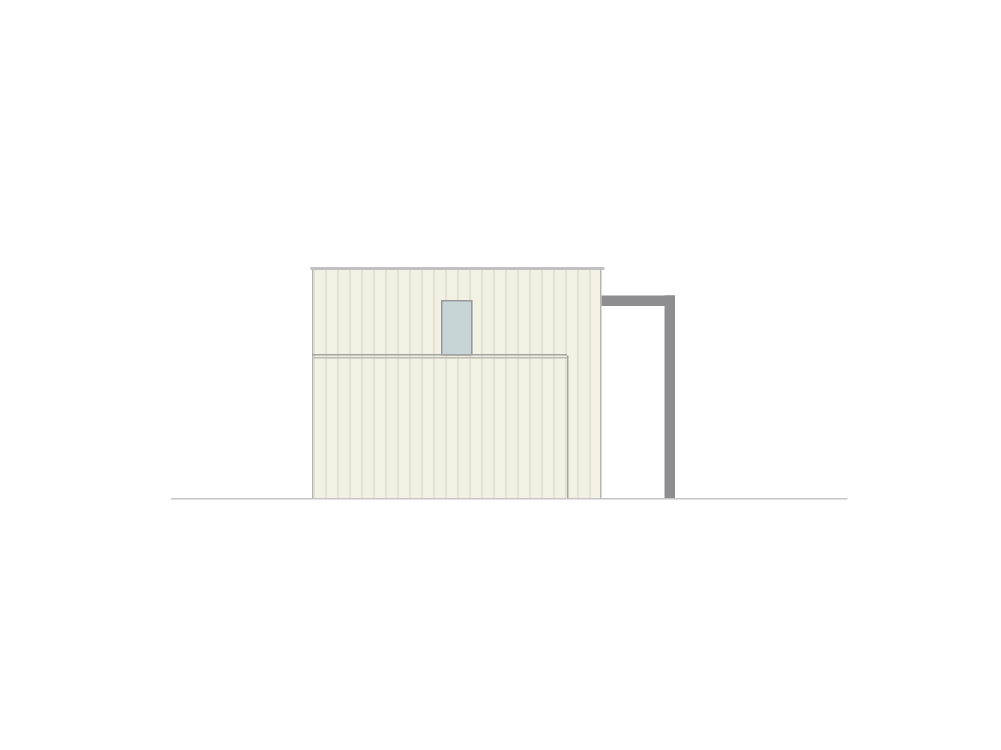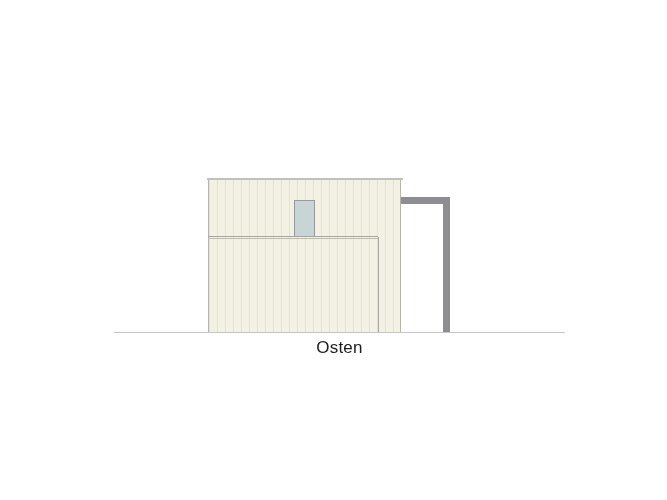--- a/index.html
+++ b/index.html
@@ -123,15 +123,14 @@
   <div class="floor-divider-top-line" style="background-color: rgb(165, 164, 158);"></div>
 
   <div class="floor-divider-bottom-line" style="background-color: rgb(189, 187, 178);"></div>
 
   <div class="lower-wall-edge" style="background-color: rgb(168, 166, 160);"></div>
 
   <div class="canopy-beam" style="background-color: rgb(142, 142, 144);"></div>
 
   <div class="canopy-post" style="background-color: rgb(142, 142, 144);"></div>
 
-  <div class="elevation-label" style="color: rgb(28, 28, 28);">Osten</div>
 
 </div>
 
 </body></html>

